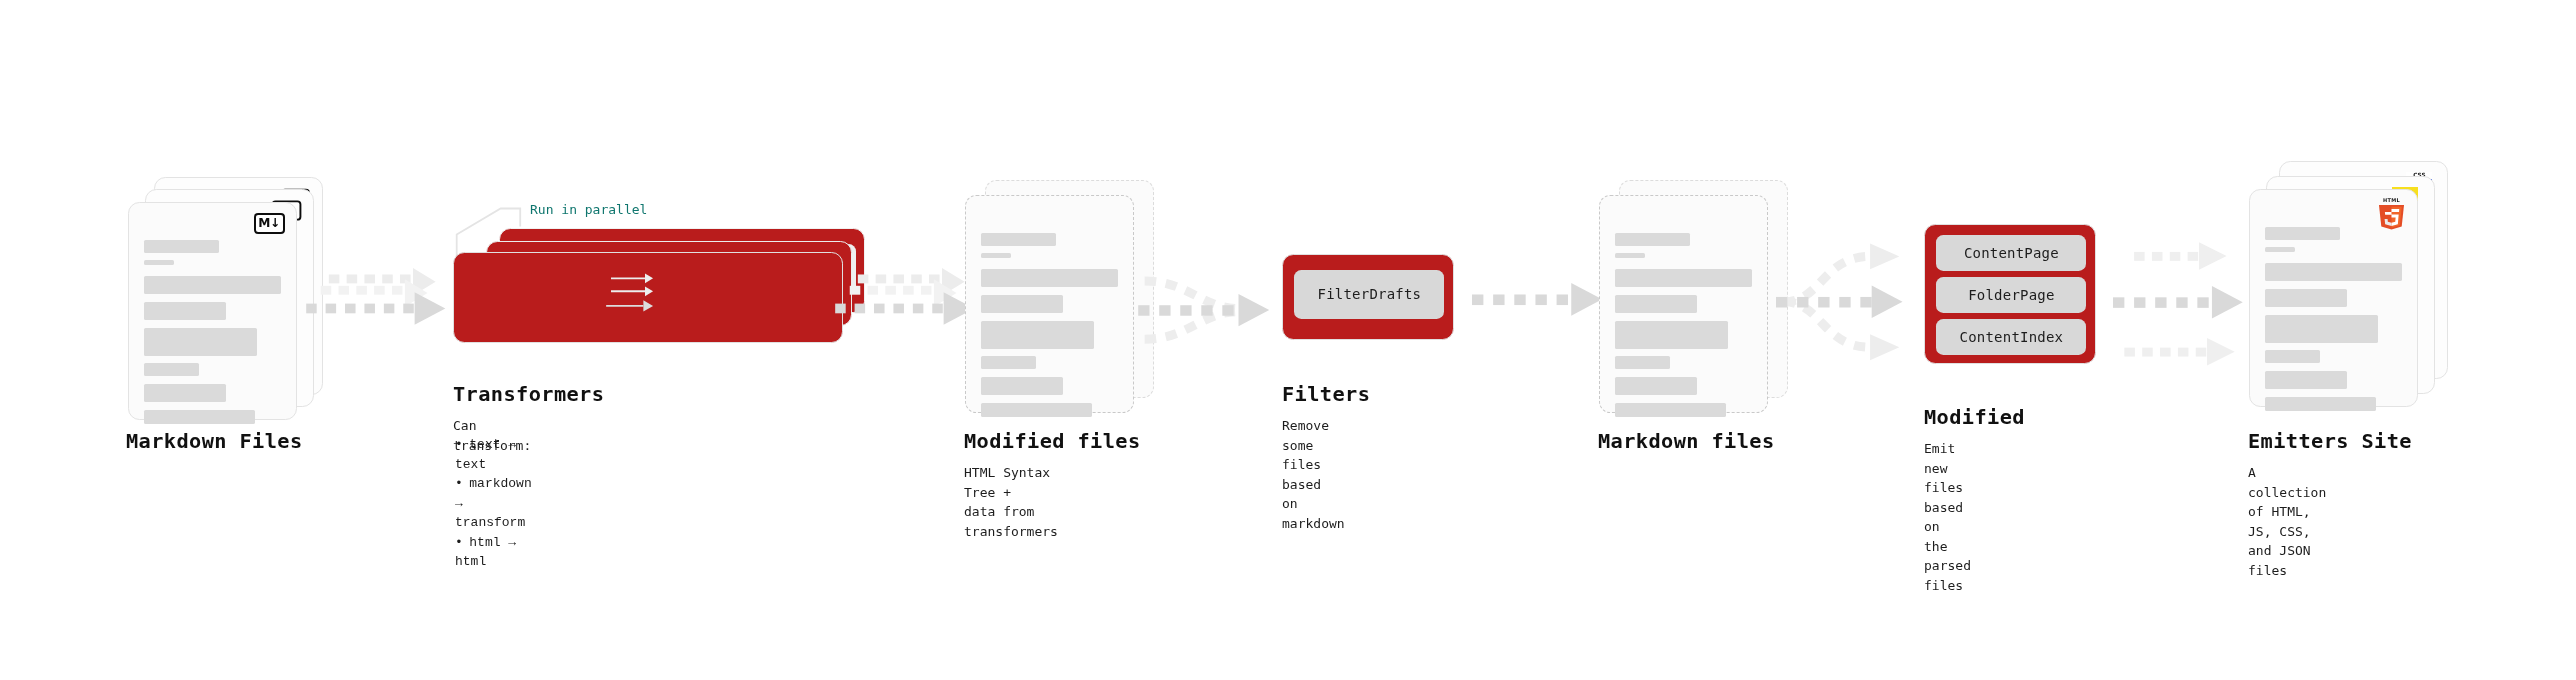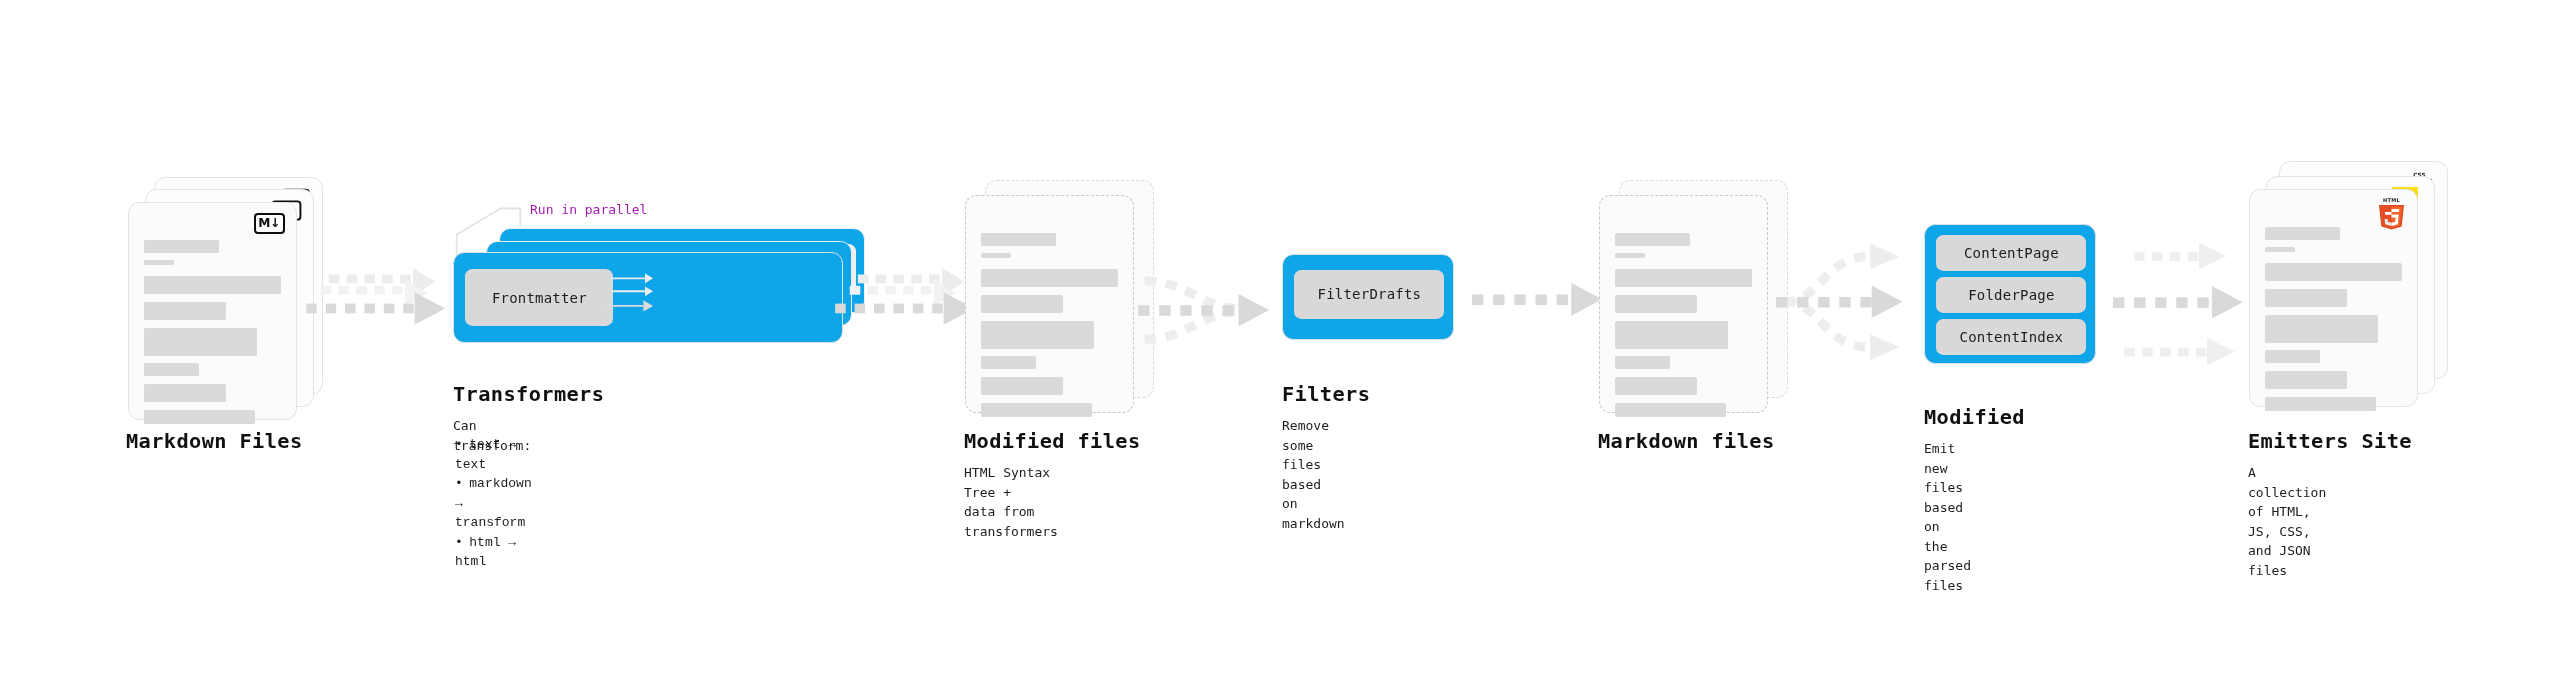--- a/index.html
+++ b/index.html
@@ -59,21 +59,21 @@
     font-family: "DejaVu Sans", "Liberation Sans", sans-serif;
     font-weight: bold; font-size: 5.7px; color: #1a1a1a;
     display:flex; align-items:flex-start; justify-content:center;
   }
 
   
   .proc-box {
     position: absolute;
     border: 1.3px solid #e0e0e0;
     border-radius: 11.4px;
-    background: #0ea5e9;
+    background: #b91c1c;
   }
   .chip {
     position: absolute;
     background: #d8d8d8;
     border-radius: 7.3px;
     display: flex; align-items: center; justify-content: center;
     color: #1d1d1d;
     font-size: 14px;
     letter-spacing: 0.2px;
     white-space: nowrap;
@@ -99,21 +99,21 @@
     position: absolute;
     font-size: 13px;
     line-height: 1.5;
     color: #1d1d1d;
   }
   .sub-list ul { list-style: none; margin-left: 2px; font-family: Liberation Mono, monospace; }
   .sub-list li::before { content: "\2022"; margin-right: 6.5px; }
   .parallel-label {
     position: absolute;
     font-size: 13px;
-    color: #a21caf;
+    color: #0f766e;
     white-space: nowrap;
   }
   svg { position: absolute; overflow: visible; }
 </style>
 </head>
 <body>
 
 <div class="stage-canvas">
 
   <div class="abs">
@@ -181,21 +181,20 @@
       <div class="chip" style="left:23px; top:14.6px; width:140px; height:50px; background:#efefef; color:transparent;">.</div>
       <div class="chip" style="left:216px; top:14.6px; width:140px; height:50px; background:#efefef; color:transparent;">.</div>
     </div>
 
     <div class="proc-box" style="left:486px; top:241px; width:366px; height:85px; border-color:#ececec;">
       <div class="chip" style="left:23px; top:14.6px; width:140px; height:50px; background:#e6e6e6; color:transparent;">.</div>
       <div class="chip" style="left:216px; top:14.6px; width:140px; height:50px; background:#e6e6e6; color:transparent;">.</div>
     </div>
 
     <div class="proc-box" style="left:453px; top:252px; width:390px; height:91px;">
-      <div class="chip" style="left:11.4px; top:16.3px; width:148px; height:57px;">Frontmatter</div>
     </div>
 
     <svg class="abs" style="left:611px; top:275px;" width="89" height="65" viewBox="0 0 110 80">
       <g stroke="#ededed" stroke-width="2.4" fill="none">
         <line x1="0" y1="4" x2="42" y2="4"></line>
         <line x1="0" y1="20" x2="42" y2="20"></line>
       </g>
       <g fill="#ededed">
         <polygon points="42,-2 52,4 42,10"></polygon>
         <polygon points="42,14 52,20 42,26"></polygon>

